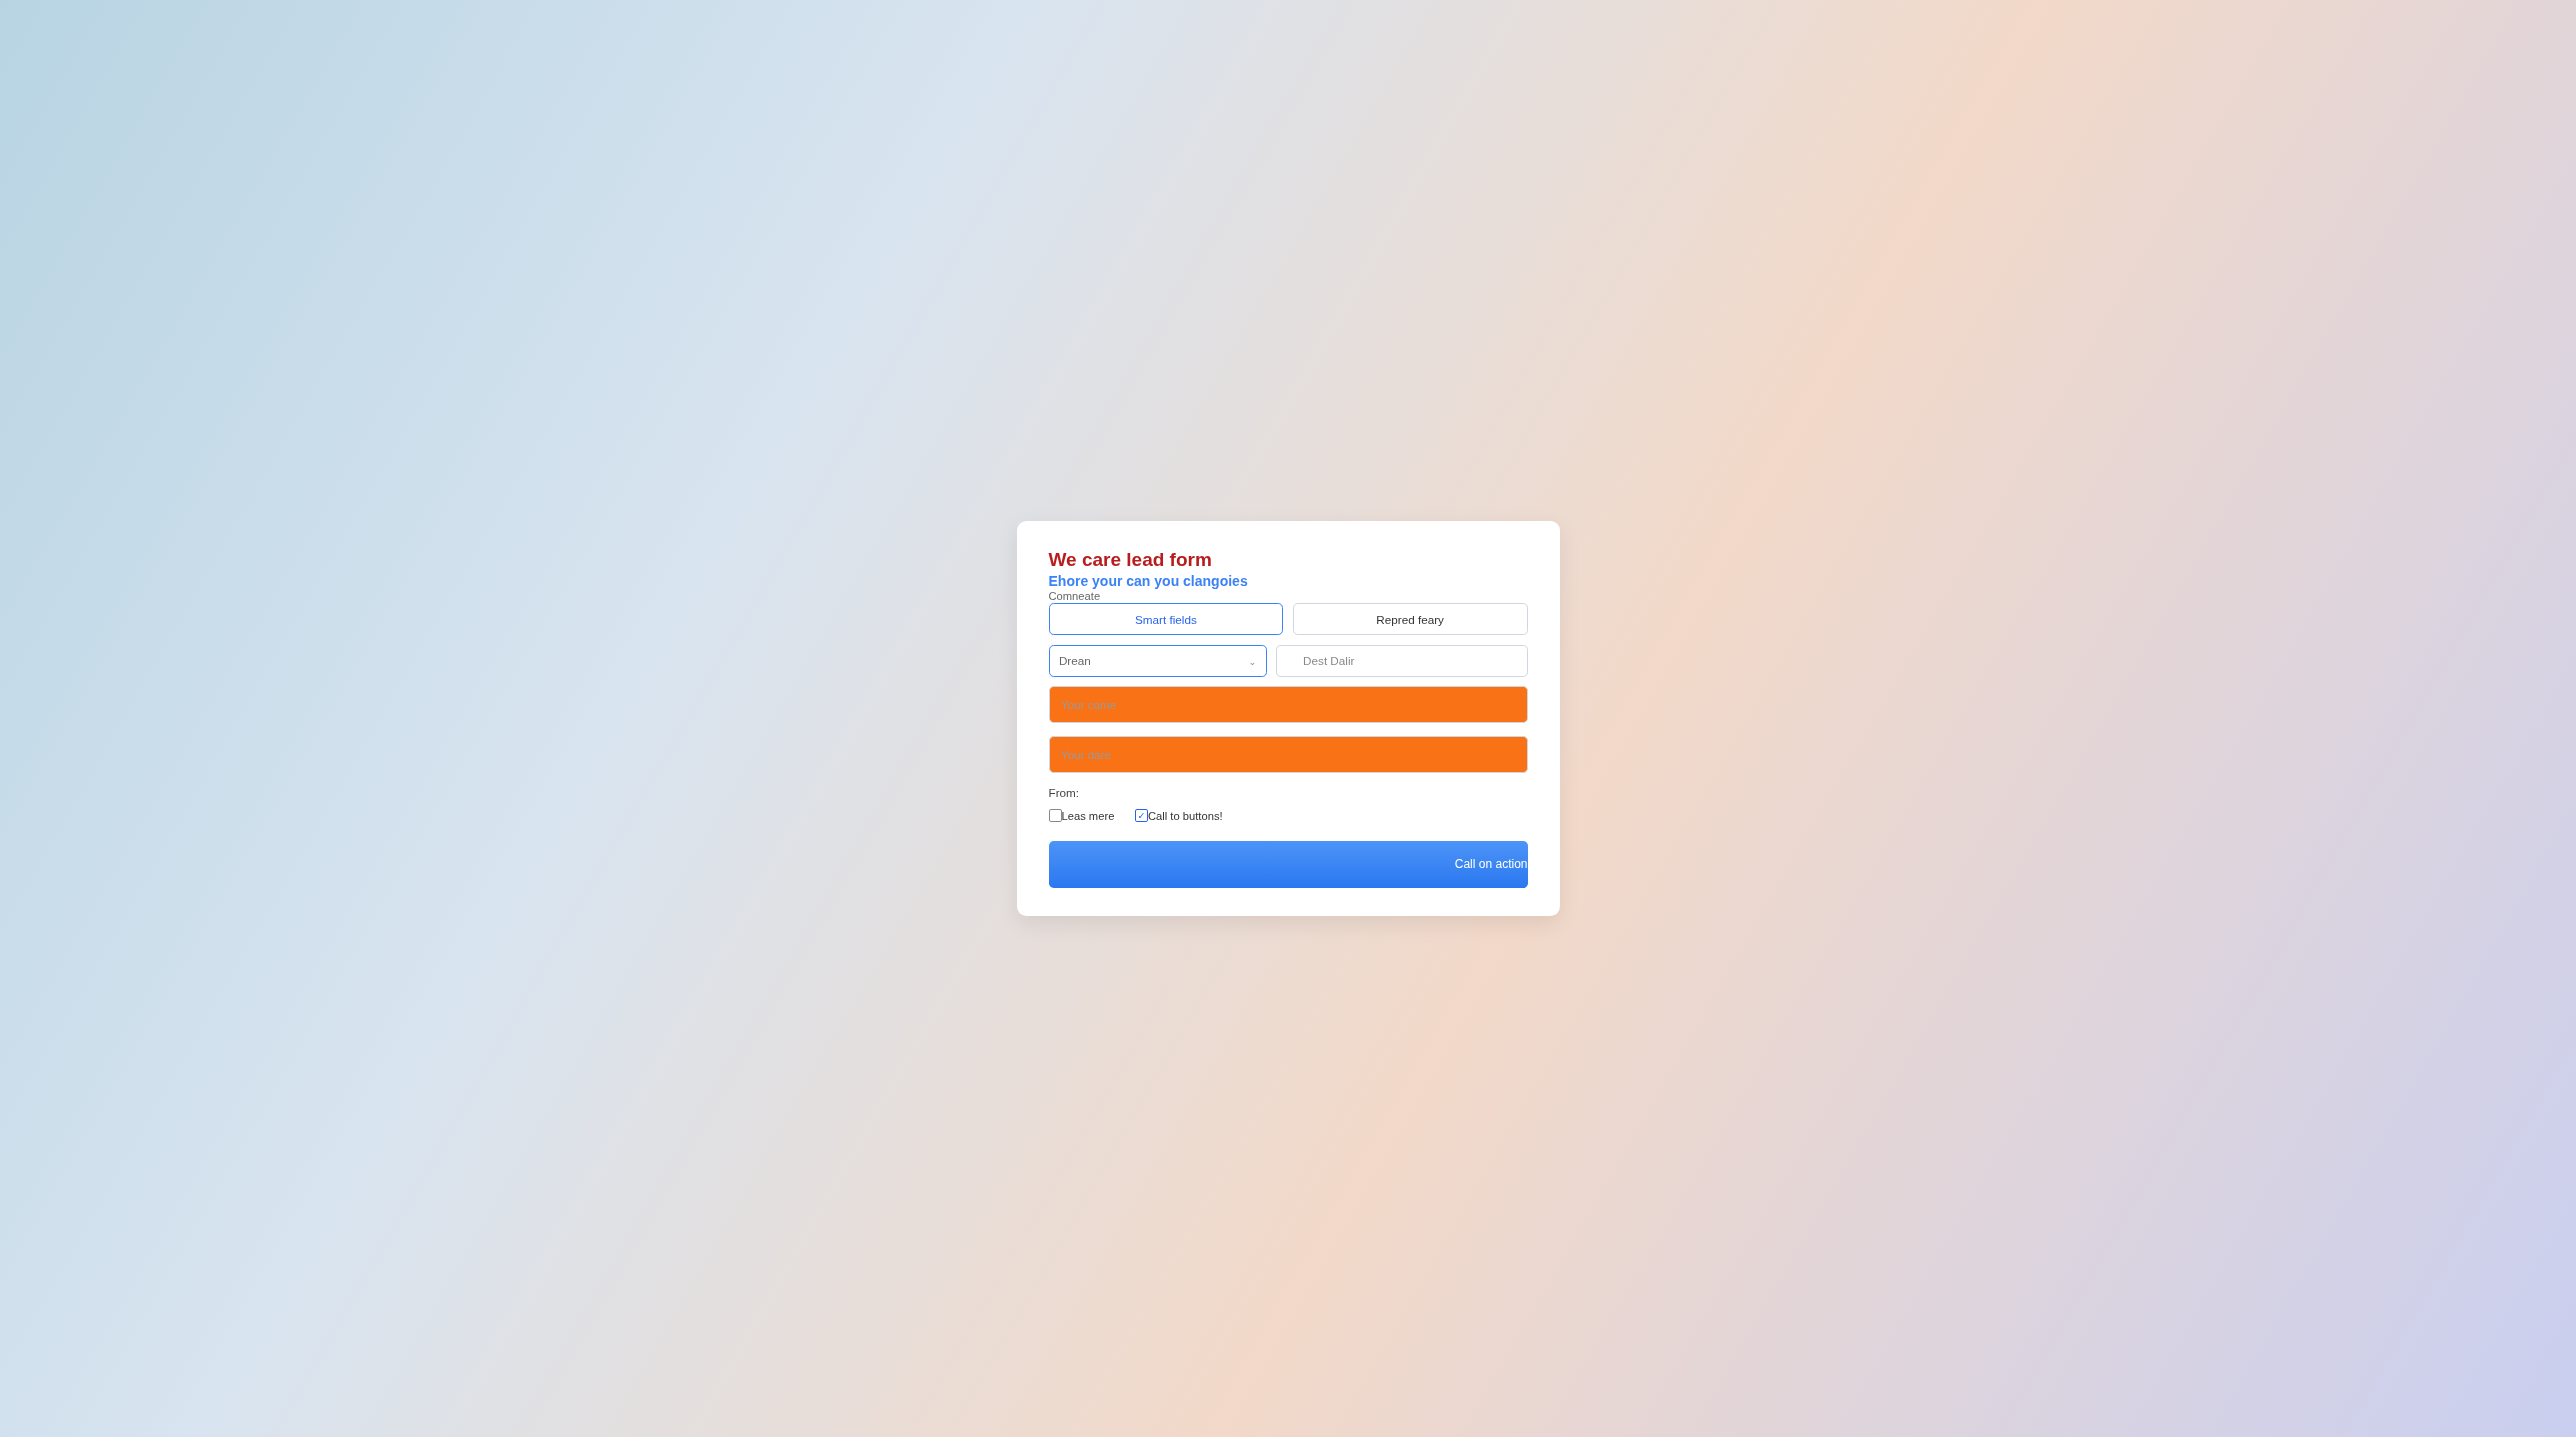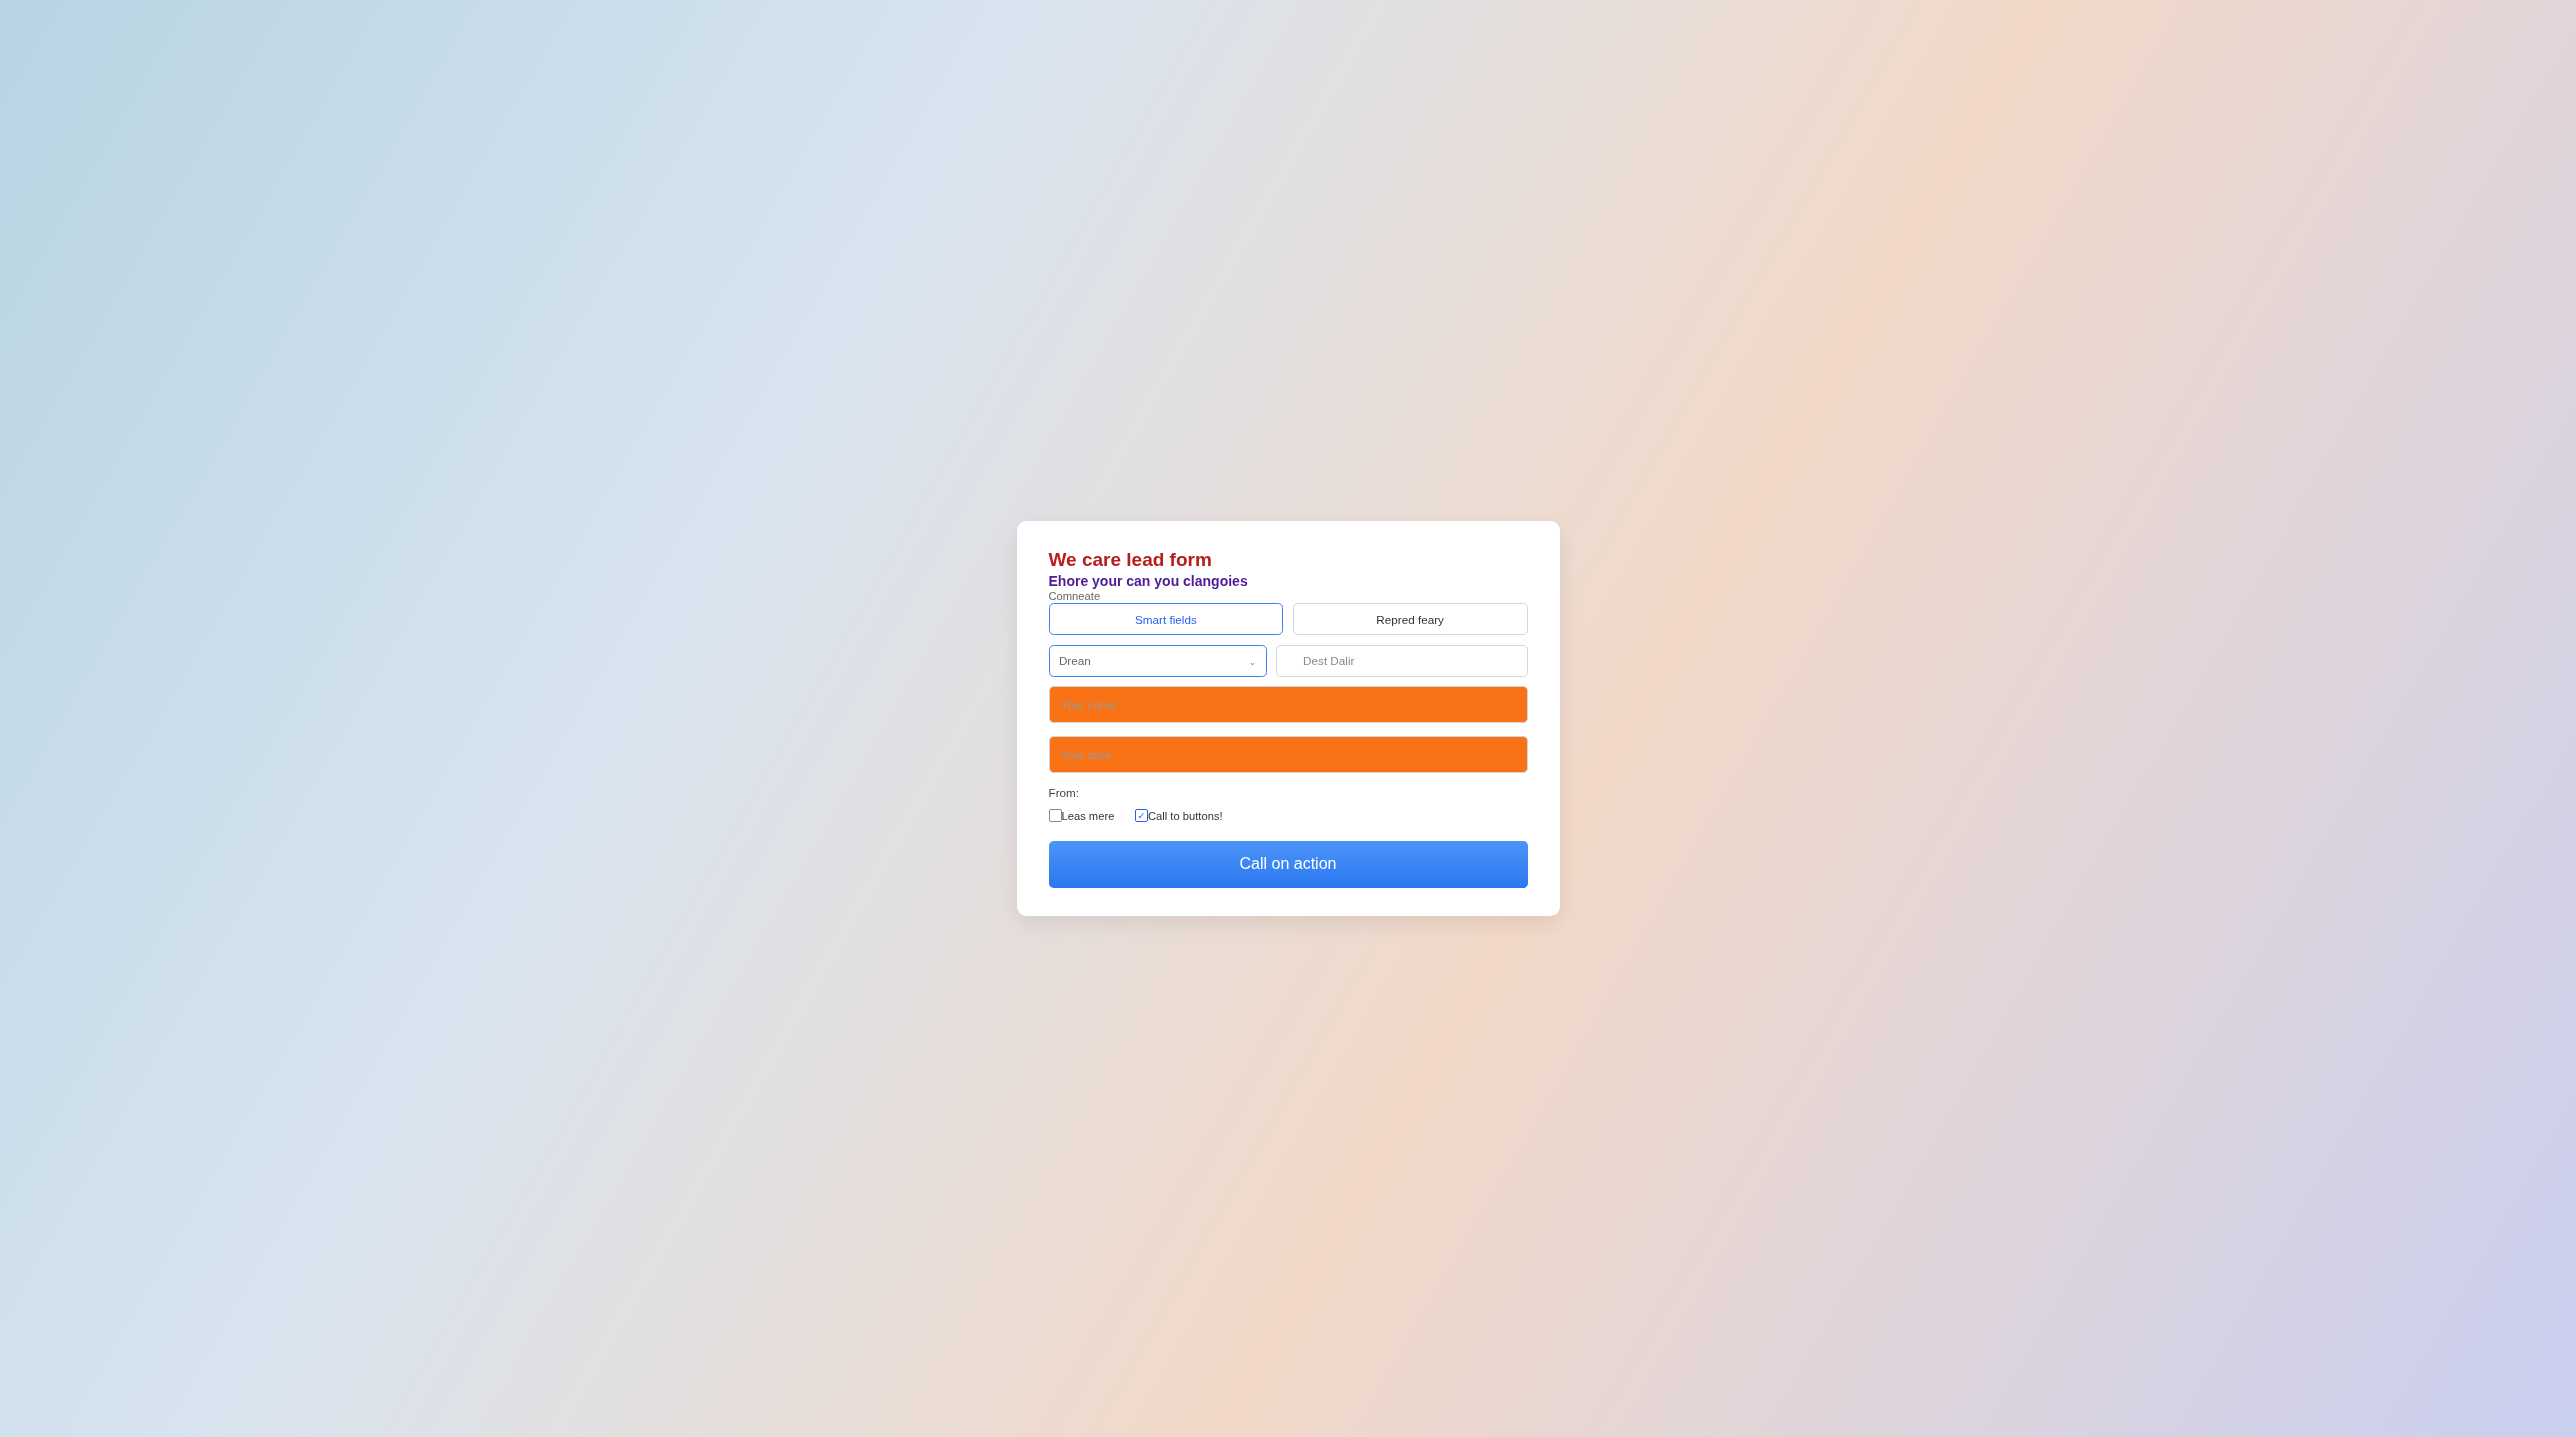--- a/index.html
+++ b/index.html
@@ -21,21 +21,21 @@
   }
   .card-title {
     font-size: 19px;
     font-weight: 700;
     color: #b91c1c;
     margin-bottom: 1.9px;
   }
   .card-subtitle {
     font-size: 14px;
     font-weight: 600;
-    color: #4c1d95;
+    color: #3b82f6;
     margin-bottom: 1px;
   }
   .small-label {
     font-size: 11.2px;
     color: #666;
     margin-bottom: 1px;
   }
   .row {
     display: flex;
     gap: 9.4px;
@@ -138,23 +138,24 @@
   .cbox.checked {
     border-color: #2563eb;
   }
   .cta {
     width: 100%;
     height: 47px;
     border: none;
     border-radius: 4.7px;
     background: linear-gradient(180deg, #4d94f8 0%, #2a78f0 100%);
     color: #fff;
-    font-size: 16px;
+    font-size: 12px;
     font-weight: 500;
     cursor: pointer;
+    text-align: right;
   }
 </style>
 </head>
 <body>
 
 <div class="card">
   <div class="card-title">We care lead form</div>
   <div class="card-subtitle">Ehore your can you clangoies</div>
 
   <div class="small-label">Comneate</div>

